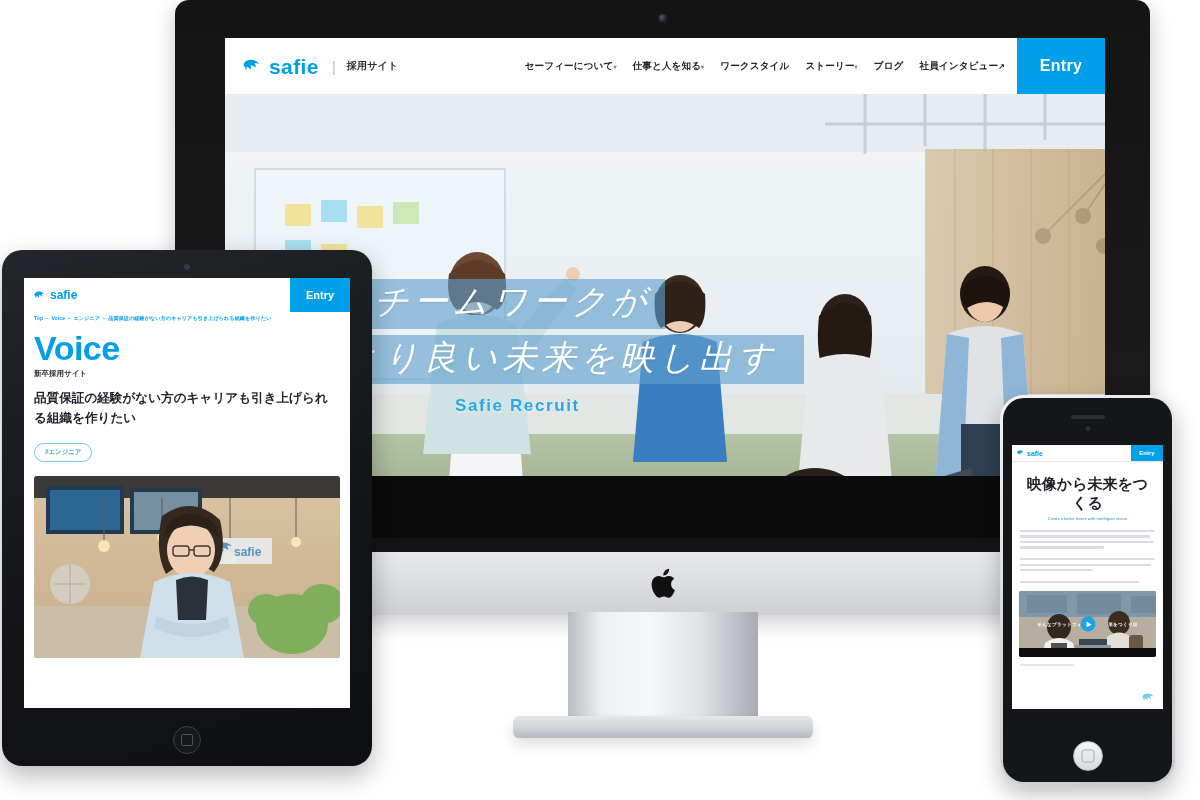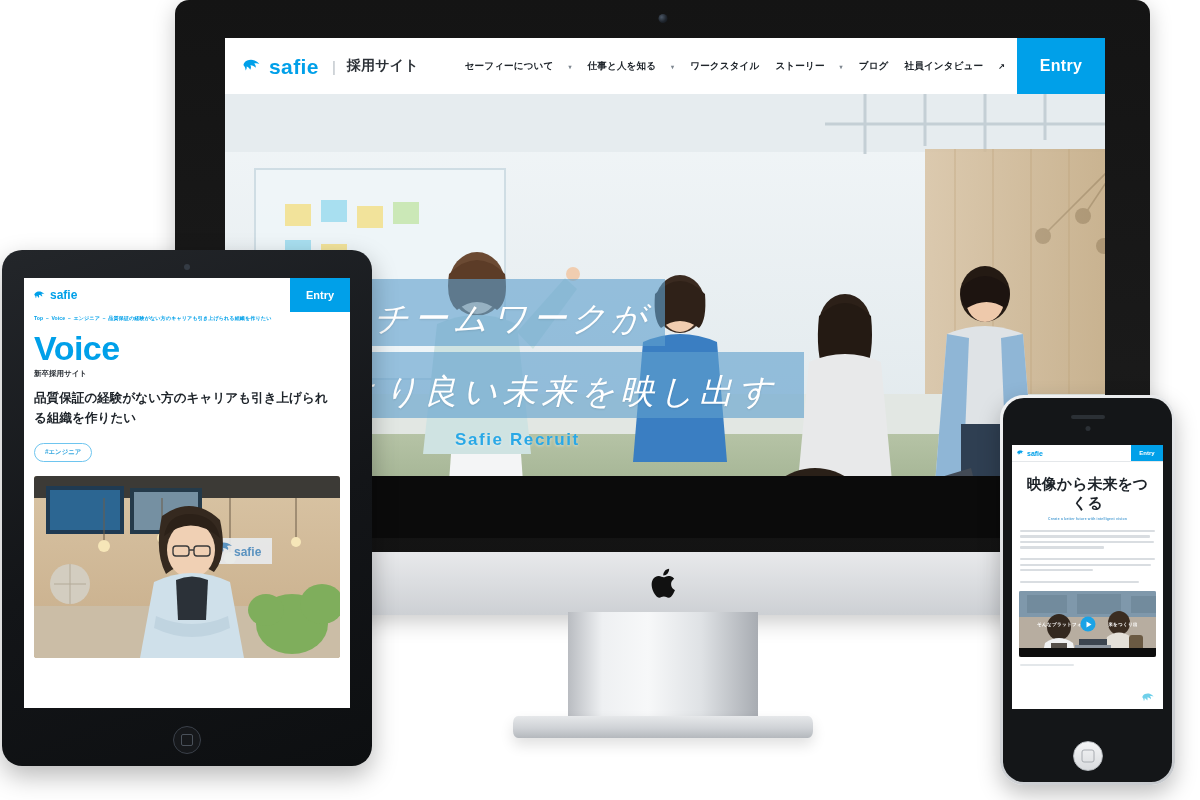--- a/index.html
+++ b/index.html
@@ -51,44 +51,44 @@
     height: 56px; display: flex; align-items: stretch; background: #fff;
     position: relative; z-index: 4;
   }
   .brand { display: flex; align-items: center; gap: 9px; padding-left: 18px; }
   .logo-mark { width: 17px; height: 14px; }
   .logo-word {
     font-size: 21px; font-weight: 700; color: #00a0e9; letter-spacing: .4px;
     line-height: 1;
   }
   .brand-div { color: #b9c0c6; font-size: 15px; font-weight: 300; margin: 0 2px 0 4px; }
-  .brand-sub { font-size: 14px; color: #2c3137; font-weight: 700; letter-spacing: .2px; text-align: right; }
+  .brand-sub { font-size: 10px; color: #2c3137; font-weight: 700; letter-spacing: .2px; text-align: right; }
 
   .main-nav { margin-left: auto; display: flex; align-items: center; gap: 16px; padding-right: 12px; }
   .nav-item {
     font-size: 9.6px; font-weight: 700; color: #20262c; white-space: nowrap;
-    display: flex; align-items: center; gap: 15px; letter-spacing: .1px;
+    display: flex; align-items: center; gap: 0; letter-spacing: .1px;
   }
   .caret { font-size: 6px; color: #7d868f; }
   .ext-arrow { font-size: 8px; }
   .entry-btn {
     width: 88px; background: #00a0e9; color: #fff;
     display: flex; align-items: center; justify-content: center;
     font-size: 16px; font-weight: 700; letter-spacing: .3px;
   }
 
   
   .hero { position: relative; height: 444px; overflow: hidden; background:#cfd9dd; }
   .hero-photo { position: absolute; inset: 0; }
   .hero-copy {
     position: absolute; left: 135px; top: 185px; width: 620px;
   }
   .hl-band {
     background: rgba(95,160,205,.62);
-    display: inline-block; padding: 22px 14px 9px;
+    display: inline-block; padding: 5px 14px 9px;
   }
   .hl-band.two { margin-top: 6px; margin-left: -30px; padding-right: 26px; }
   .hand {
     font-family: "DejaVu Serif", serif;
     font-size: 34px; color: #ffffff; font-style: italic; font-weight: 400;
     letter-spacing: 5px; line-height: 1.05; white-space: nowrap;
     text-shadow: 0 1px 2px rgba(0,0,0,.10);
   }
   .hero-sub {
     margin-top: 12px; margin-left: 95px;

